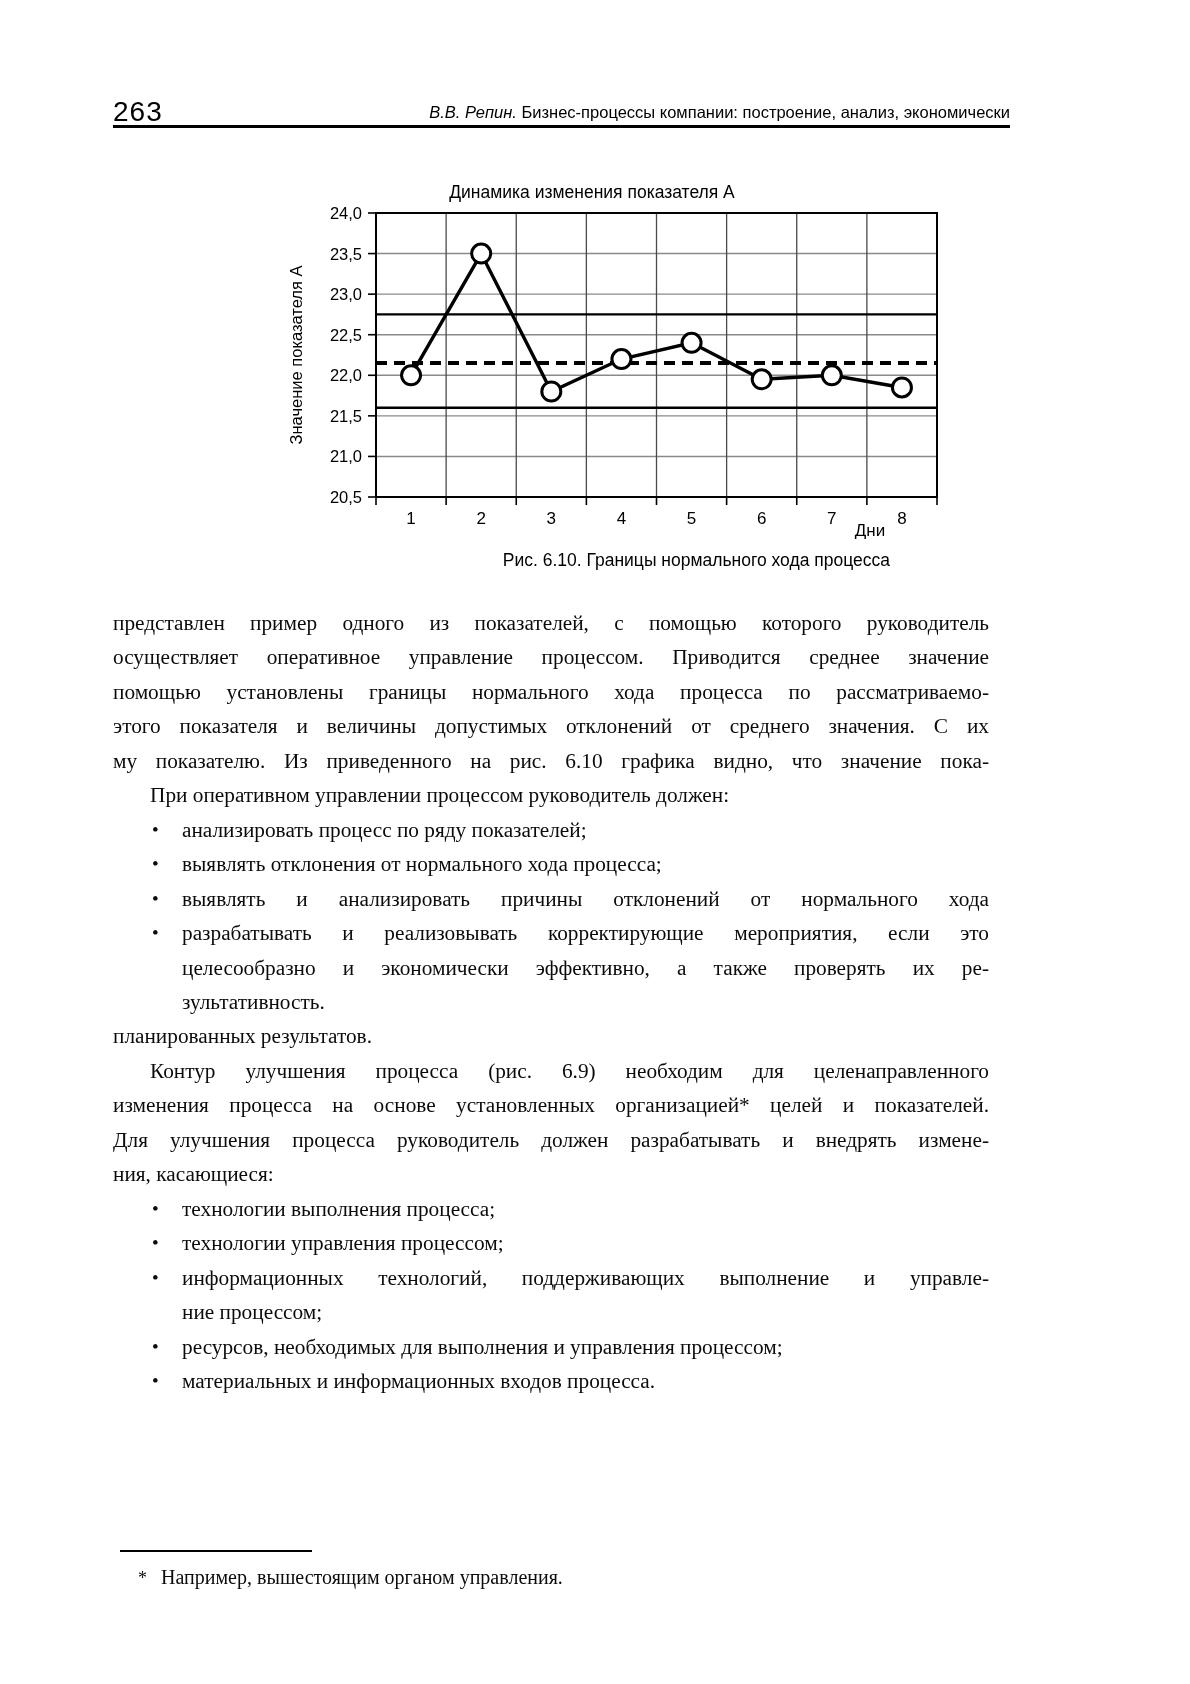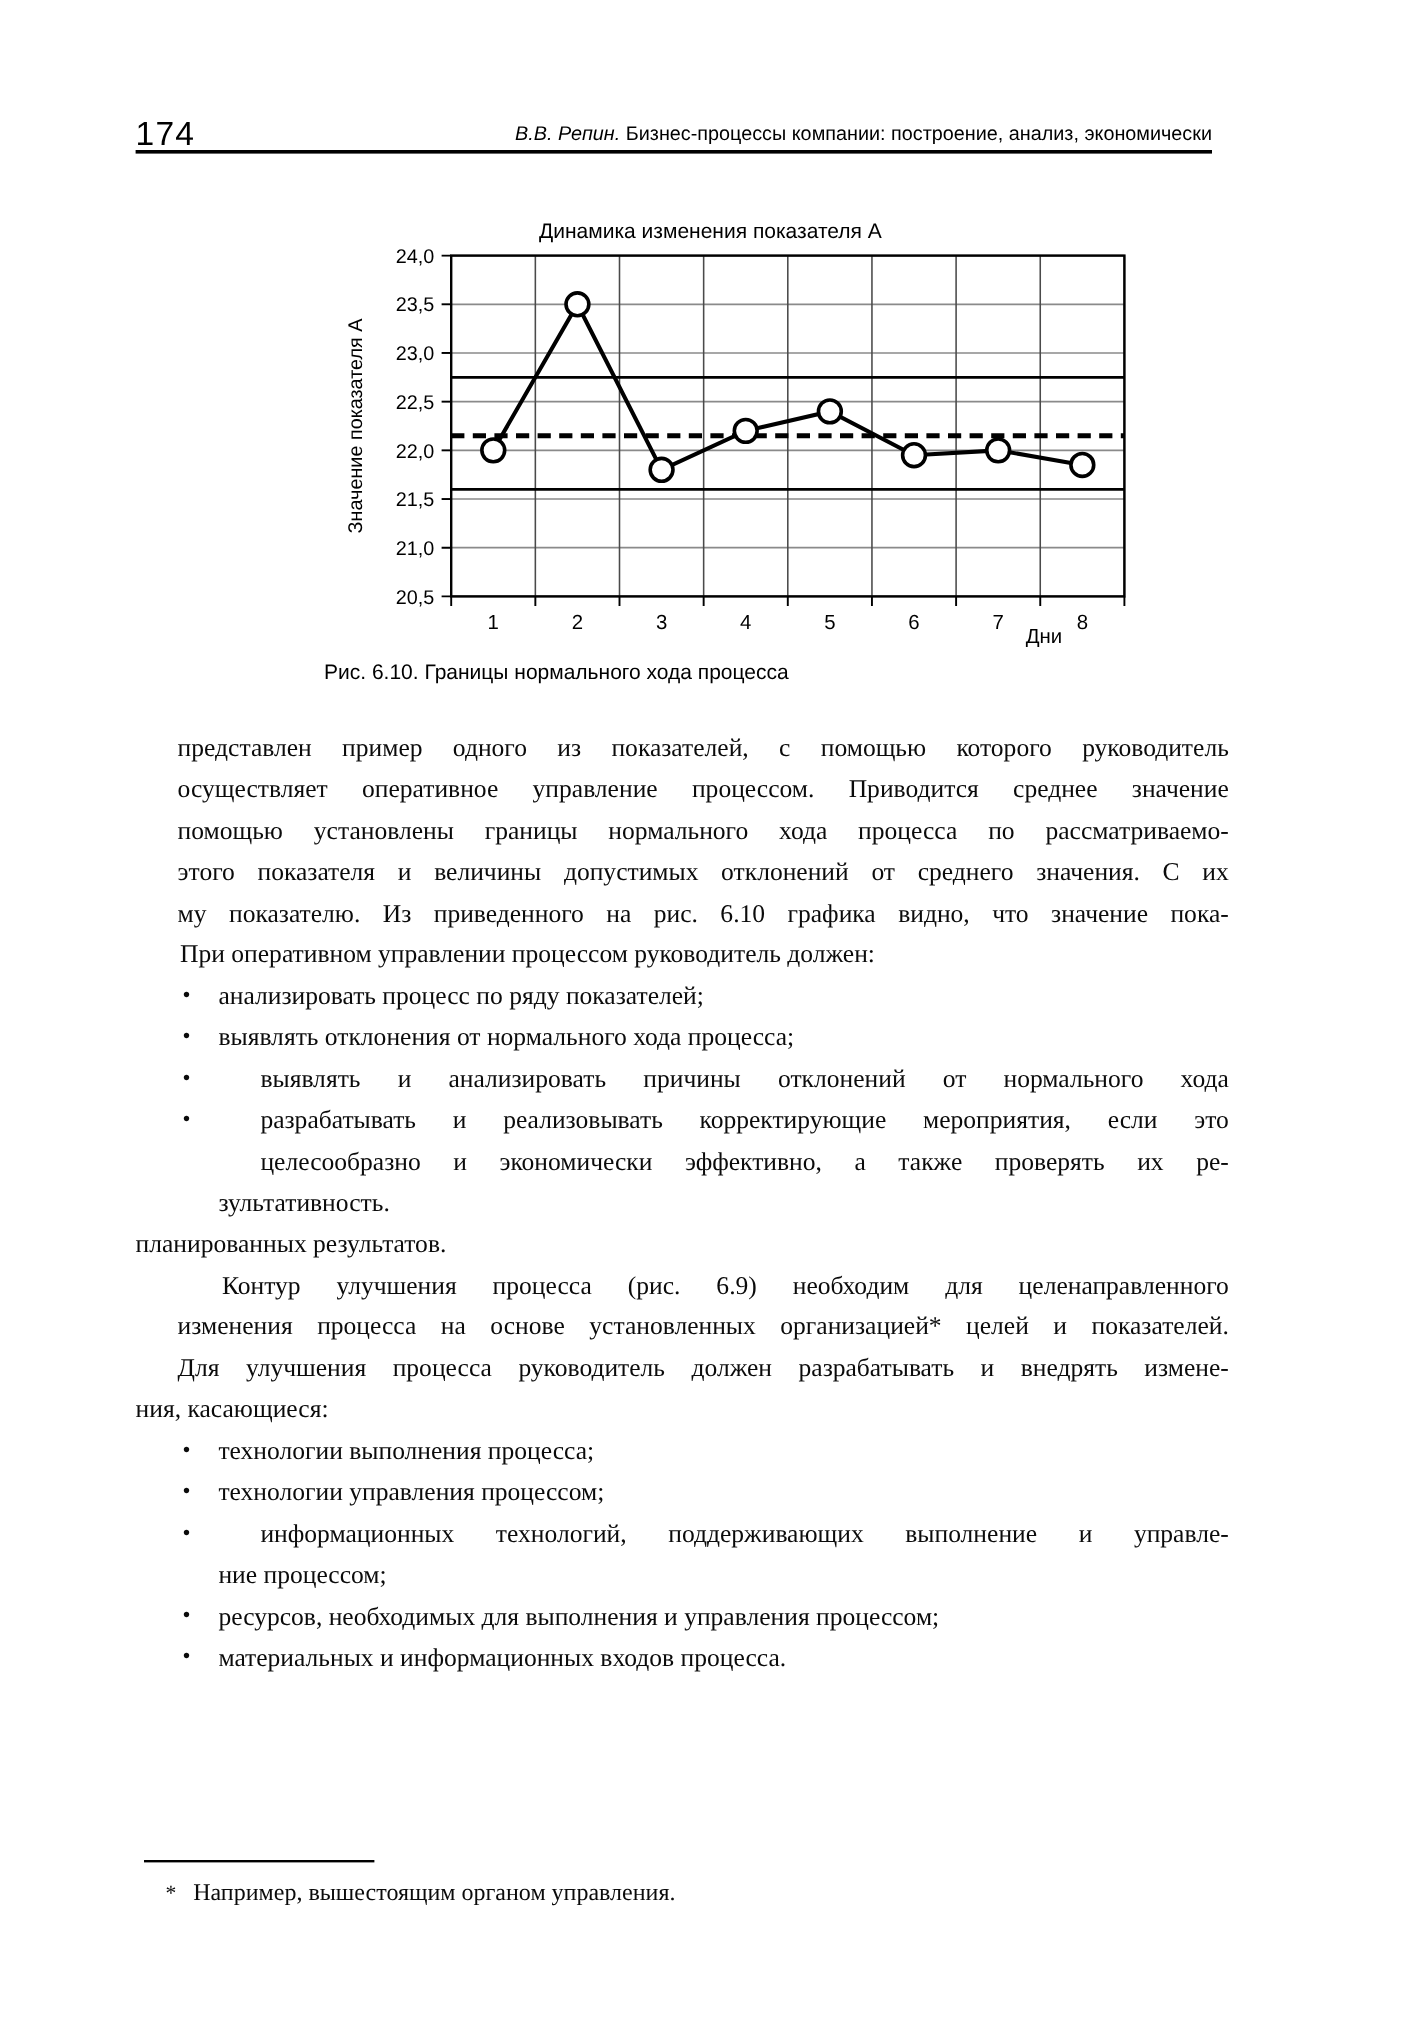--- a/index.html
+++ b/index.html
@@ -24,31 +24,31 @@
   }
   .running-head .author{font-style:italic;}
   .header-rule{
     position:absolute;left:113px;top:125px;width:897px;height:3px;
     background:#000;
   }
   
   .chart-wrap{position:absolute;left:270px;top:158px;width:700px;height:420px;}
   .figure-caption{
     position:absolute;left:270px;top:550px;width:620px;
-    text-align:left;
+    text-align:right;
     font-family:"Liberation Sans", sans-serif;
     font-size:17.5px;color:#000;
   }
   
   .body-text{
     position:absolute;left:113px;top:606px;width:876px;
     font-size:21.3px;line-height:34.45px;
   }
   .tline{width:100%;}
-  .jline{text-align:justify;text-align-last:justify;margin-left:35px;}
+  .jline{text-align:justify;text-align-last:justify;}
   .lline{text-align:left;text-align-last:left;}
   .indent{text-indent:37px;}
   .bullet-item{position:relative;padding-left:69px;}
   .bullet-glyph{
     position:absolute;left:39px;top:0;
     font-size:19px;
   }
   
   .footnote-rule{
     position:absolute;left:120px;top:1550px;width:192px;height:2px;background:#000;
@@ -56,21 +56,21 @@
   .footnote{
     position:absolute;left:113px;top:1562px;width:876px;
     font-size:20px;line-height:30px;
   }
   .footnote .star{display:inline-block;width:23px;padding-left:25px;font-size:18px;}
   svg text{fill:#000;}
 </style>
 </head>
 <body>
 
-<div class="page-number">174</div>
+<div class="page-number">263</div>
 
 <div class="running-head">
   <span class="author">В.В. Репин.</span><span> Бизнес-процессы компании: построение, анализ, экономически</span>
 </div>
 <div class="header-rule"></div>
 
 <div class="chart-wrap" id="chart"><svg width="700" height="420">
       <line x1="106" y1="55" x2="667" y2="55" stroke="#8a8a8a" stroke-width="1.4"></line>
       <line x1="98" y1="55" x2="106" y2="55" stroke="#000" stroke-width="1.6"></line>
       <text x="92" y="61" text-anchor="end" font-family="&quot;Liberation Sans&quot;, sans-serif" font-size="16.5">24,0</text>

